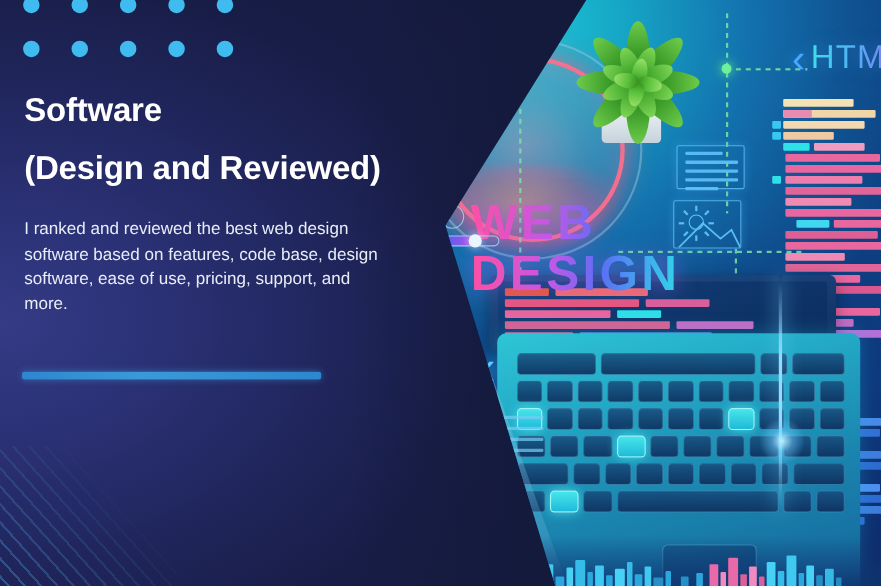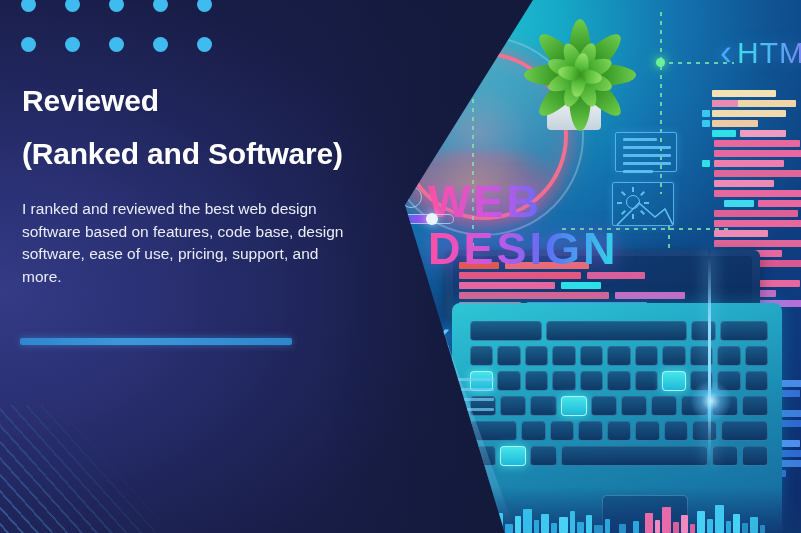--- a/index.html
+++ b/index.html
@@ -255,22 +255,22 @@
     <span class="dot"></span>
     <span class="dot"></span>
     <span class="dot"></span>
     <span class="dot"></span>
     <span class="dot"></span>
     <span class="dot"></span>
   </div>
 
   <div class="copy">
     <h1 class="h1">
-      <span>Reviewed</span>
-      <span>(Ranked and Software)</span>
+      <span>Software</span>
+      <span>(Design and Reviewed)</span>
     </h1>
     <p class="sub">I ranked and reviewed the best web design software based on features, code base, design software, ease of use, pricing, support, and more.</p>
   </div>
   <div class="accent-bar"></div>
 
   <div class="art">
     <div class="art-deep"></div>
 
     <div class="warmglow"></div>
     <div class="neonring2"></div>

